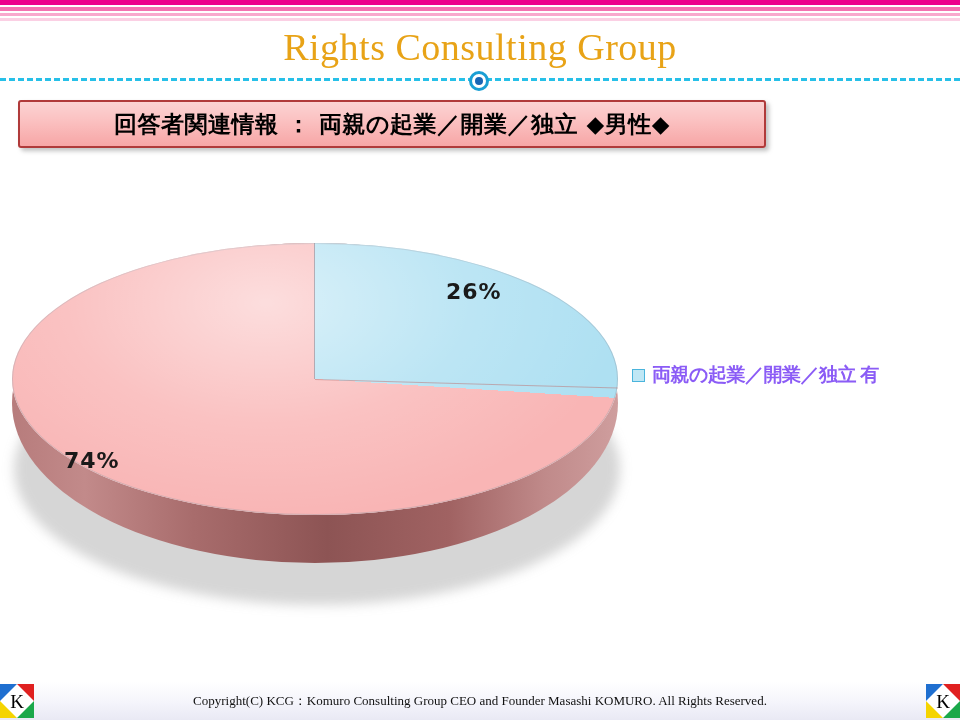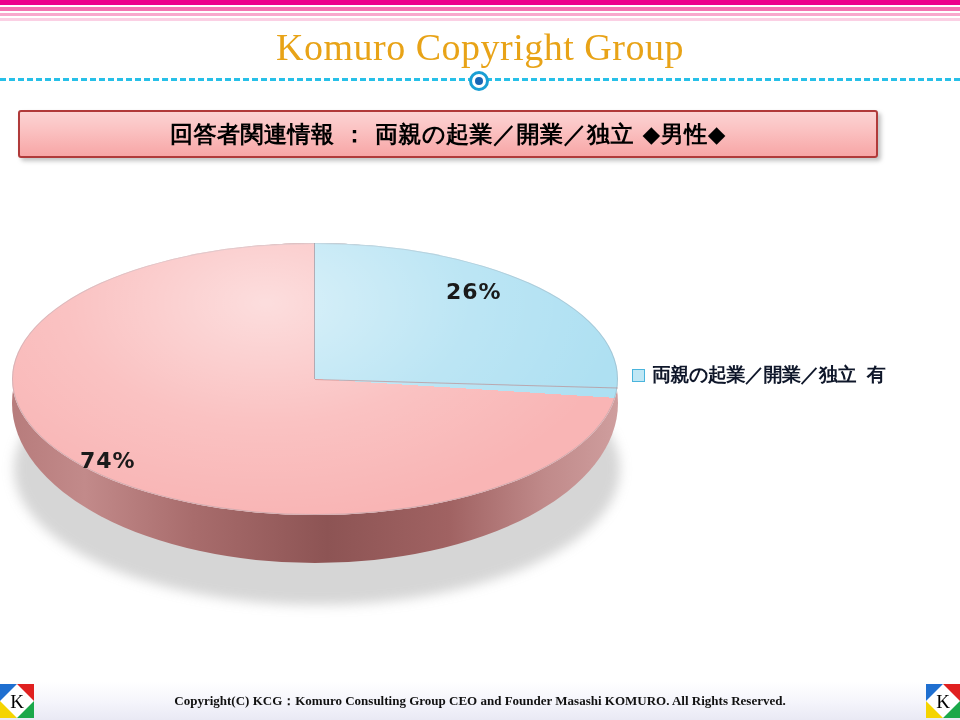--- a/index.html
+++ b/index.html
@@ -75,22 +75,22 @@
     position: absolute;
     top: 3px; left: 3px;
     width: 8px; height: 8px;
     border-radius: 50%;
     background: #1966b5;
   }
 
   
   .banner {
     position: absolute;
-    top: 110px; left: 18px;
-    width: 860px;
+    top: 100px; left: 18px;
+    width: 748px;
     height: 48px;
     box-sizing: border-box;
     border: 2px solid #b03a3a;
     border-radius: 3px;
     background: linear-gradient(to bottom, #fbd3d3 0%, #fbc3c3 38%, #f7a6a6 100%);
     box-shadow: 3px 3px 4px rgba(120,120,120,0.45);
     display: flex;
     align-items: center;
     justify-content: center;
   }
@@ -199,21 +199,21 @@
 
   .pie-label {
     position: absolute;
     font-family: "DejaVu Sans", "Liberation Sans", sans-serif;
     font-size: 22px;
     font-weight: bold;
     color: #1a1a1a;
     letter-spacing: 1px;
   }
   .label-26 { left: 438px; top: 64px; text-align: right; }
-  .label-74 { left:  72px; top: 233px; }
+  .label-74 { left:  56px; top: 233px; }
 
   
   .legend {
     position: absolute;
     left: 632px;
     top: 165px;
     width: 320px;
   }
   .legend-item {
     display: flex;
@@ -224,24 +224,24 @@
   .legend-swatch {
     width: 13px;
     height: 13px;
     box-sizing: border-box;
     margin-right: 7px;
     flex: 0 0 auto;
   }
   .swatch-blue { background: #bfe7f5; border: 1px solid #4ab4dc; }
   .swatch-pink { background: #fbc4c4; border: 1px solid #d96a6a; }
   .legend-label {
-    font-family: Liberation Mono, monospace;
+    font-family: Liberation Serif, serif;
     font-size: 19px;
     font-weight: bold;
-    color: #0f172a;
+    color: #8b5cf6;
     white-space: nowrap;
     letter-spacing: -0.5px;
   }
 
   
   .footer {
     position: absolute;
     left: 0;
     bottom: 0;
     width: 960px;
@@ -251,21 +251,20 @@
     align-items: center;
     justify-content: space-between;
   }
   .footer-text {
     flex: 1 1 auto;
     text-align: center;
     font-family: "Liberation Serif", serif;
     font-size: 13px;
     color: #111111;
     white-space: nowrap;
-    font-weight: bold;
   }
 
   
   .kcg-logo {
     position: relative;
     width: 34px;
     height: 34px;
     flex: 0 0 auto;
     overflow: hidden;
   }
@@ -301,21 +300,21 @@
   <span class="stripe stripe-1"></span>
   <span class="stripe stripe-2"></span>
   <span class="stripe stripe-3"></span>
   <span class="stripe stripe-4"></span>
   <span class="stripe stripe-5"></span>
   <span class="stripe stripe-6"></span>
   <span class="stripe stripe-7"></span>
   <span class="stripe stripe-8"></span>
 </div>
 
-<div class="header-title">Komuro Copyright Group</div>
+<div class="header-title">Rights Consulting Group</div>
 
 <div class="divider-wrap">
   <div class="divider-line"></div>
   <div class="divider-emblem"></div>
 </div>
 
 <div class="banner">
   <span class="banner-text">回答者関連情報 ： 両親の起業／開業／独立 ◆男性◆</span>
 </div>
 

